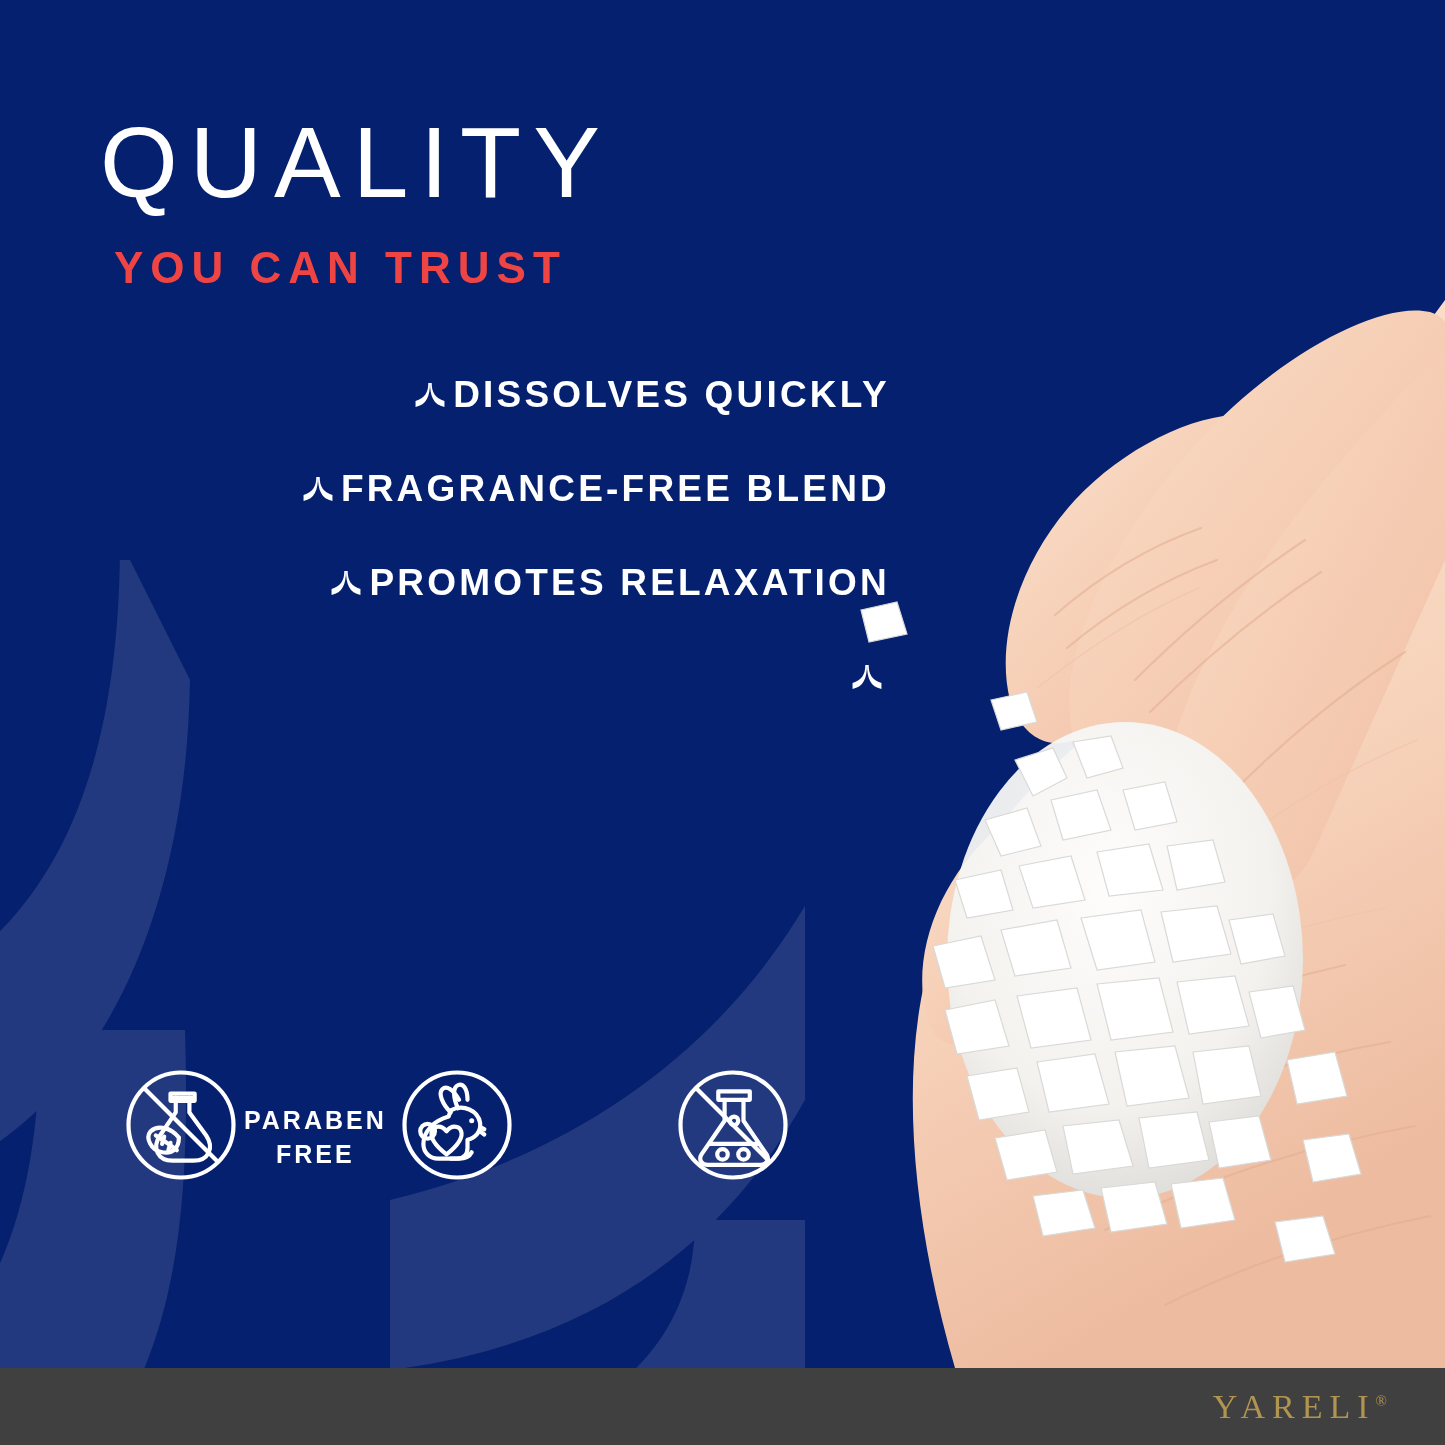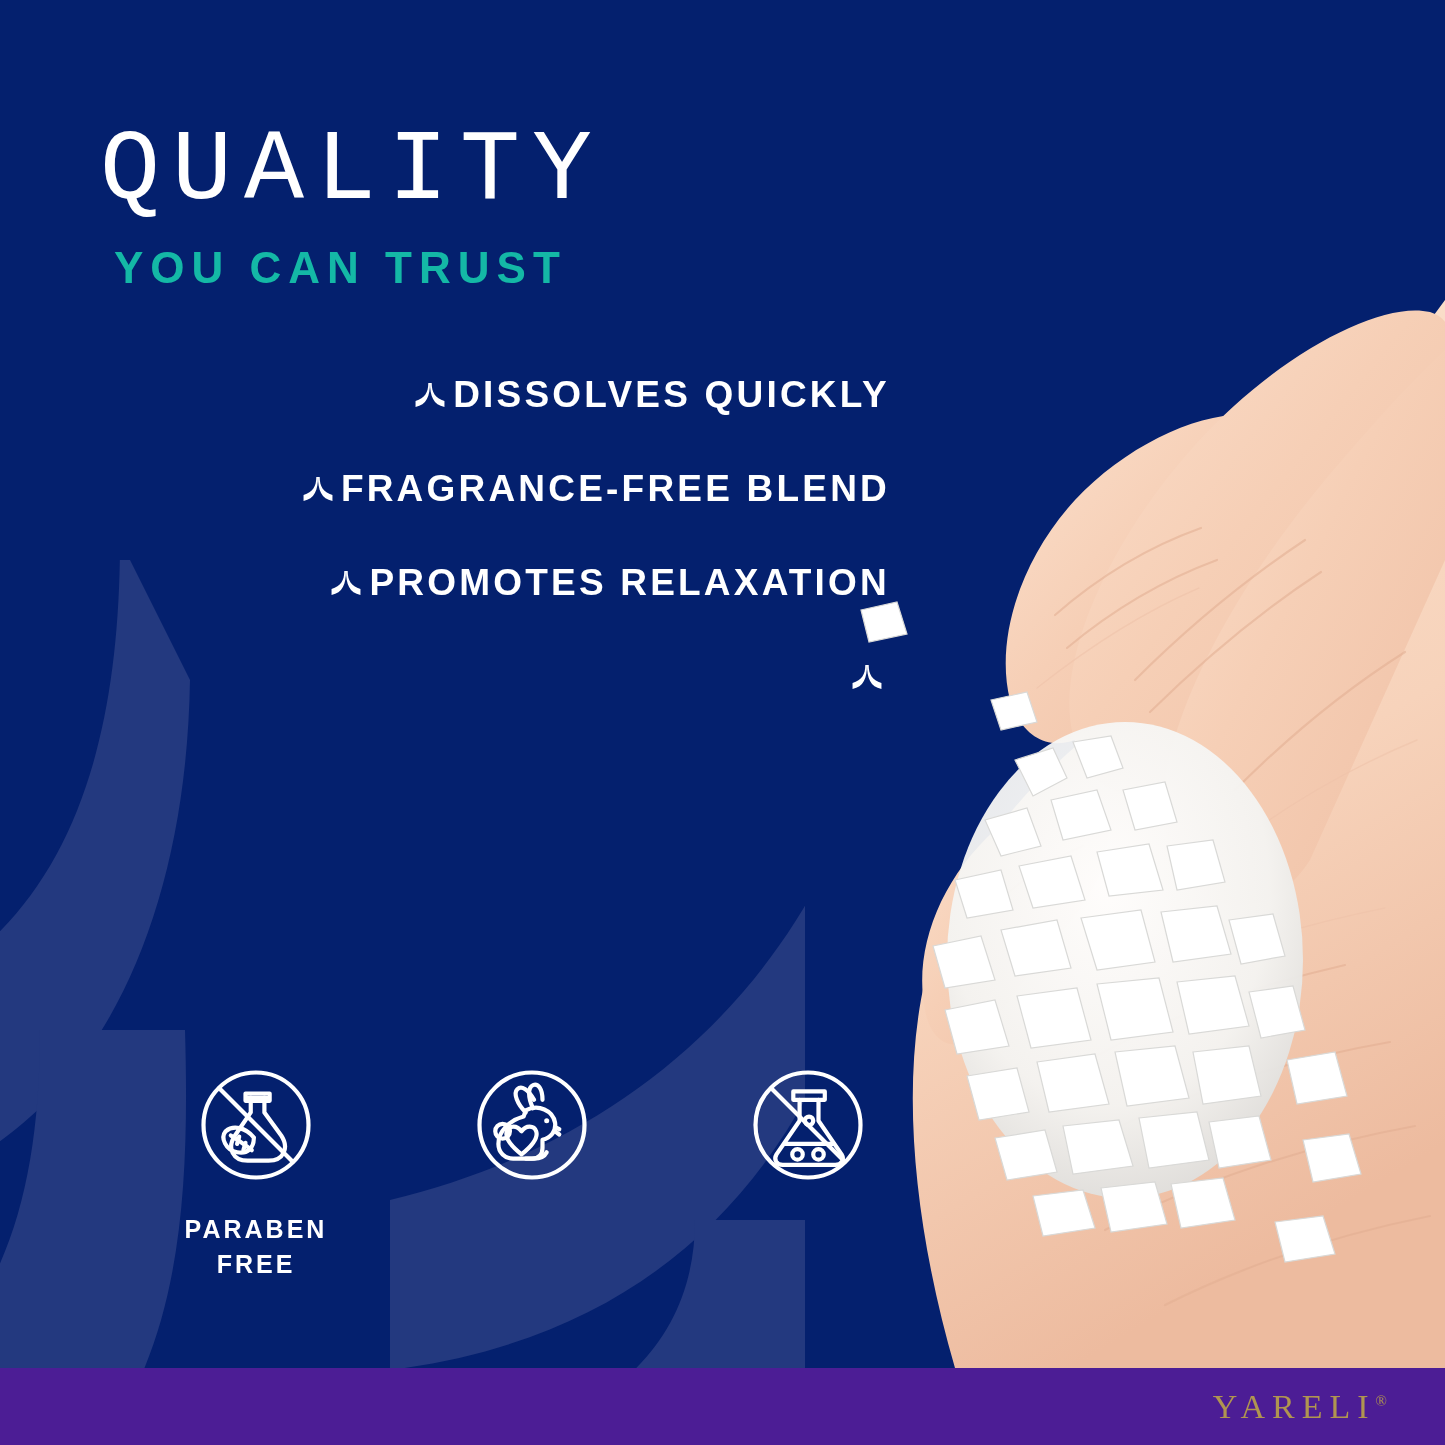--- a/index.html
+++ b/index.html
@@ -50,34 +50,33 @@
     overflow: hidden;
   }
   .photo svg { display: block; }
 
   
   .headline {
     position: absolute;
     left: 100px;
     top: 112px;
     color: #ffffff;
-    font-family: Liberation Mono, monospace;
+    font-family: Liberation Sans, sans-serif;
     font-size: 100px;
     line-height: 1.0;
     letter-spacing: 12px;
     font-weight: 400;
     white-space: nowrap;
-    margin-top: 10px;
   }
 
   .subhead {
     position: absolute;
     left: 114px;
     top: 243px;
-    color: #14b8a6;
+    color: #ef4444;
     font-size: 44px;
     font-weight: 700;
     letter-spacing: 7px;
     white-space: nowrap;
   }
 
   .benefits {
     position: absolute;
     left: 130px;
     top: 348px;
@@ -108,21 +107,20 @@
   .badges {
     position: absolute;
     left: 118px;
     top: 1062px;
     width: 830px;
     display: flex;
   }
   .badge {
     width: 276px;
     display: flex;
-    flex-direction: column;
     align-items: center;
   }
   .badge-icon {
     width: 126px;
     height: 126px;
     display: block;
   }
   .badge-label {
     margin-top: 24px;
     color: #ffffff;
@@ -134,21 +132,21 @@
     white-space: pre-line;
   }
 
   
   .footer {
     position: absolute;
     left: 0;
     top: 1368px;
     width: 1445px;
     height: 77px;
-    background: #4c1d95;
+    background: #404040;
   }
   .brand {
     position: absolute;
     right: 58px;
     top: 50%;
     transform: translateY(-50%);
     color: #B09550;
     font-family: "Liberation Serif", "DejaVu Serif", serif;
     font-size: 34px;
     letter-spacing: 7px;

